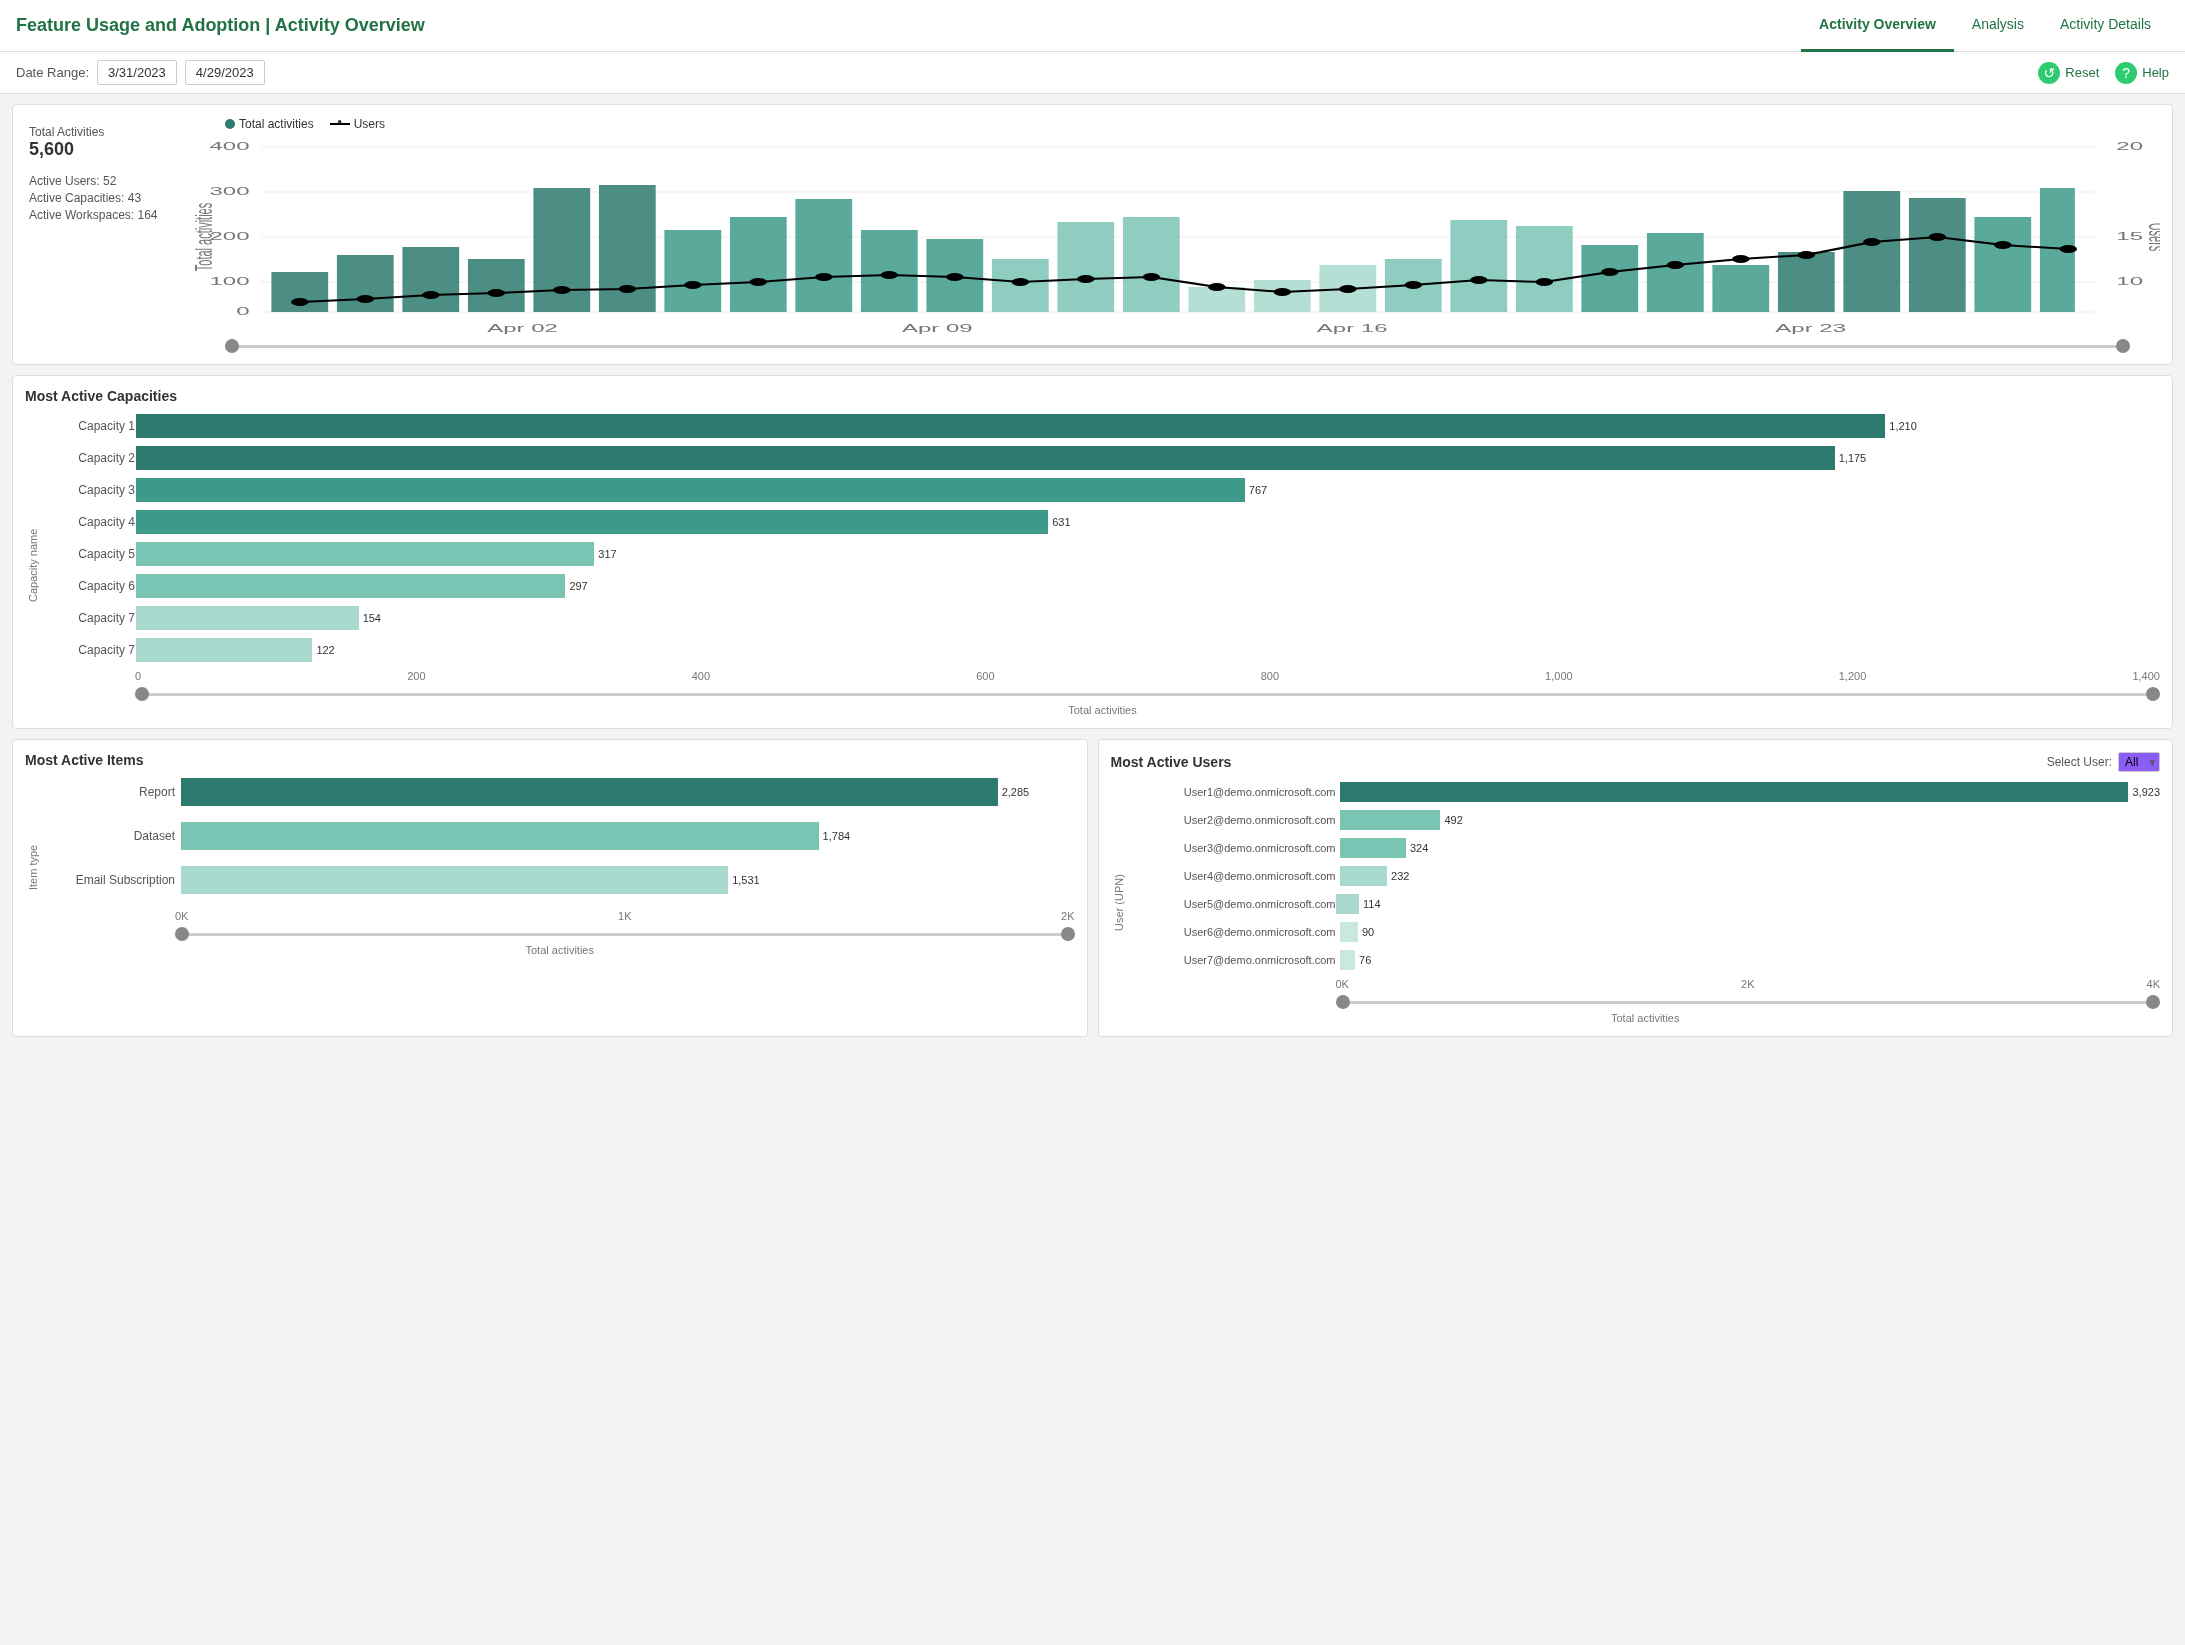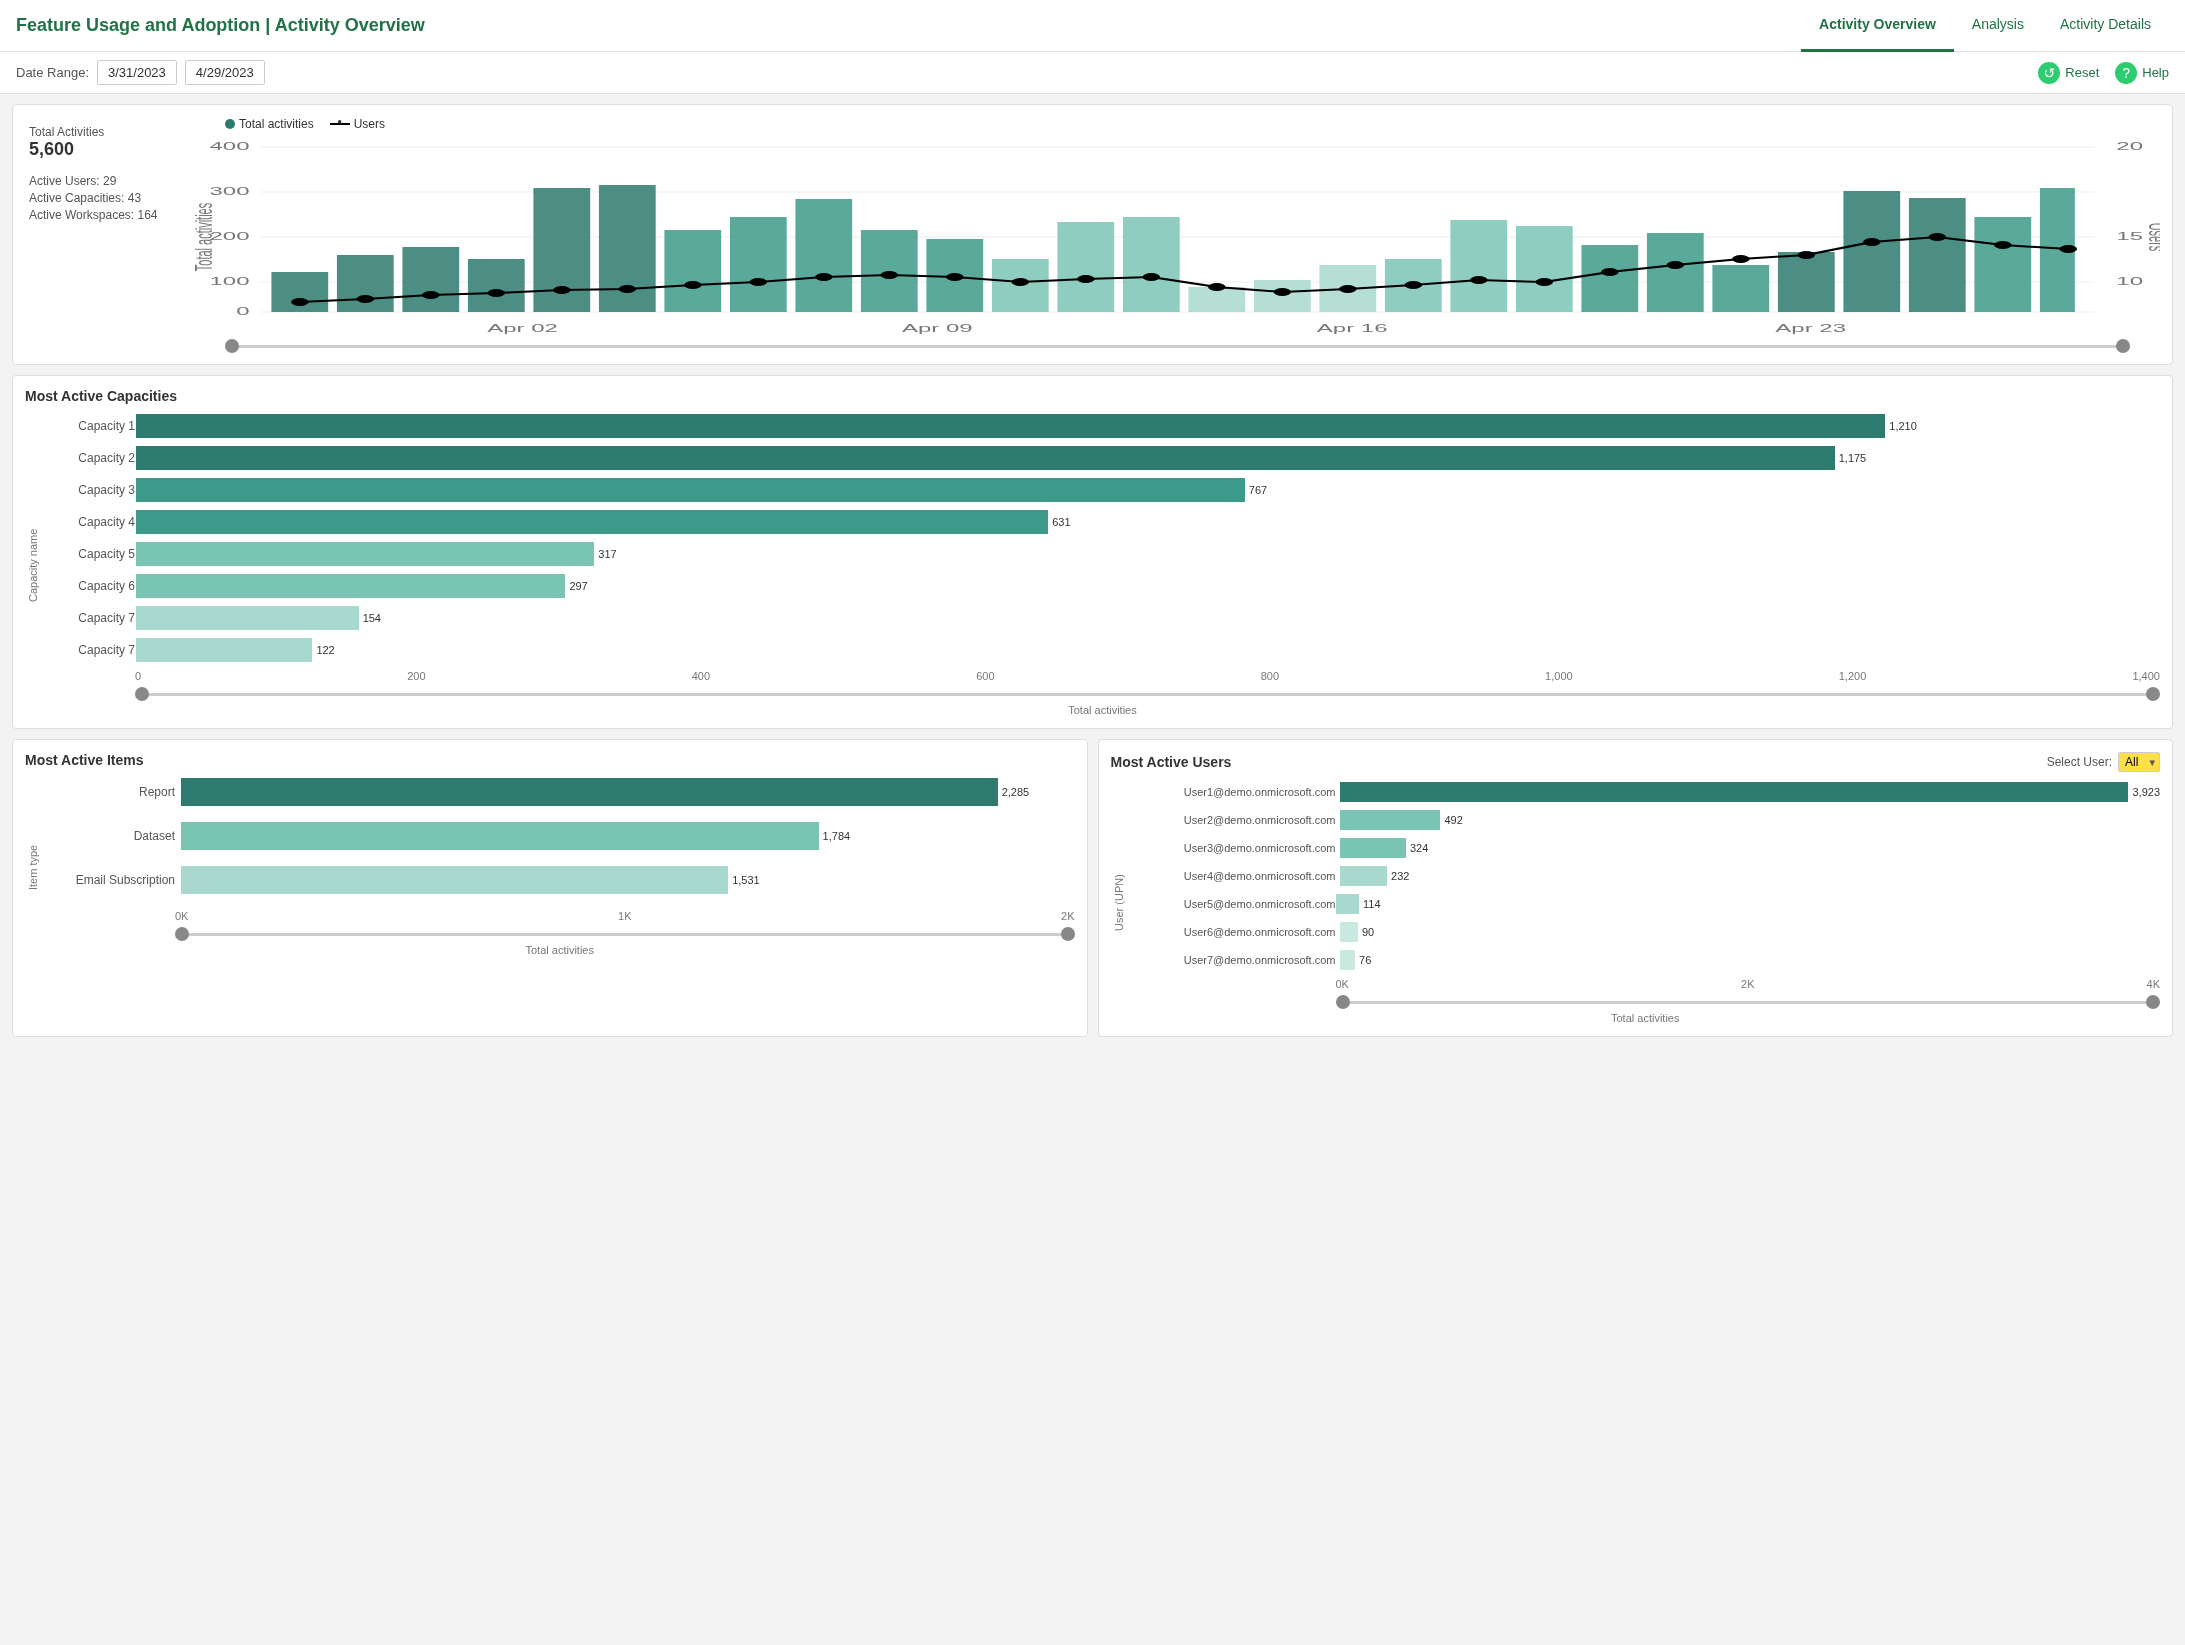--- a/index.html
+++ b/index.html
@@ -189,21 +189,21 @@
       gap: 6px;
       font-size: 12px;
       color: #555;
     }
     .select-dropdown {
       border: 1px solid #ccc;
       border-radius: 2px;
       padding: 2px 20px 2px 6px;
       font-size: 12px;
       appearance: none;
-      background: #fde047;
+      background: #8b5cf6;
       cursor: pointer;
       position: relative;
     }
     .select-wrapper { position: relative; display: inline-block; }
     .select-wrapper::after {
       content: '▾';
       position: absolute;
       right: 5px;
       top: 50%;
       transform: translateY(-50%);
@@ -261,21 +261,21 @@
     </button>
   </div>
 </div>
 
 <div class="main-content">
 
   <div class="card top-row">
     <div class="summary-panel">
       <div class="total-label">Total Activities</div>
       <div class="total-value">5,600</div>
-      <div class="stat-item">Active Users: 29</div>
+      <div class="stat-item">Active Users: 52</div>
       <div class="stat-item">Active Capacities: 43</div>
       <div class="stat-item">Active Workspaces: 164</div>
     </div>
     <div class="chart-area">
       <div class="chart-legend">
         <div class="legend-item">
           <div class="legend-dot" style="background:#2d7a6e;"></div>
           <span>Total activities</span>
         </div>
         <div class="legend-item">

